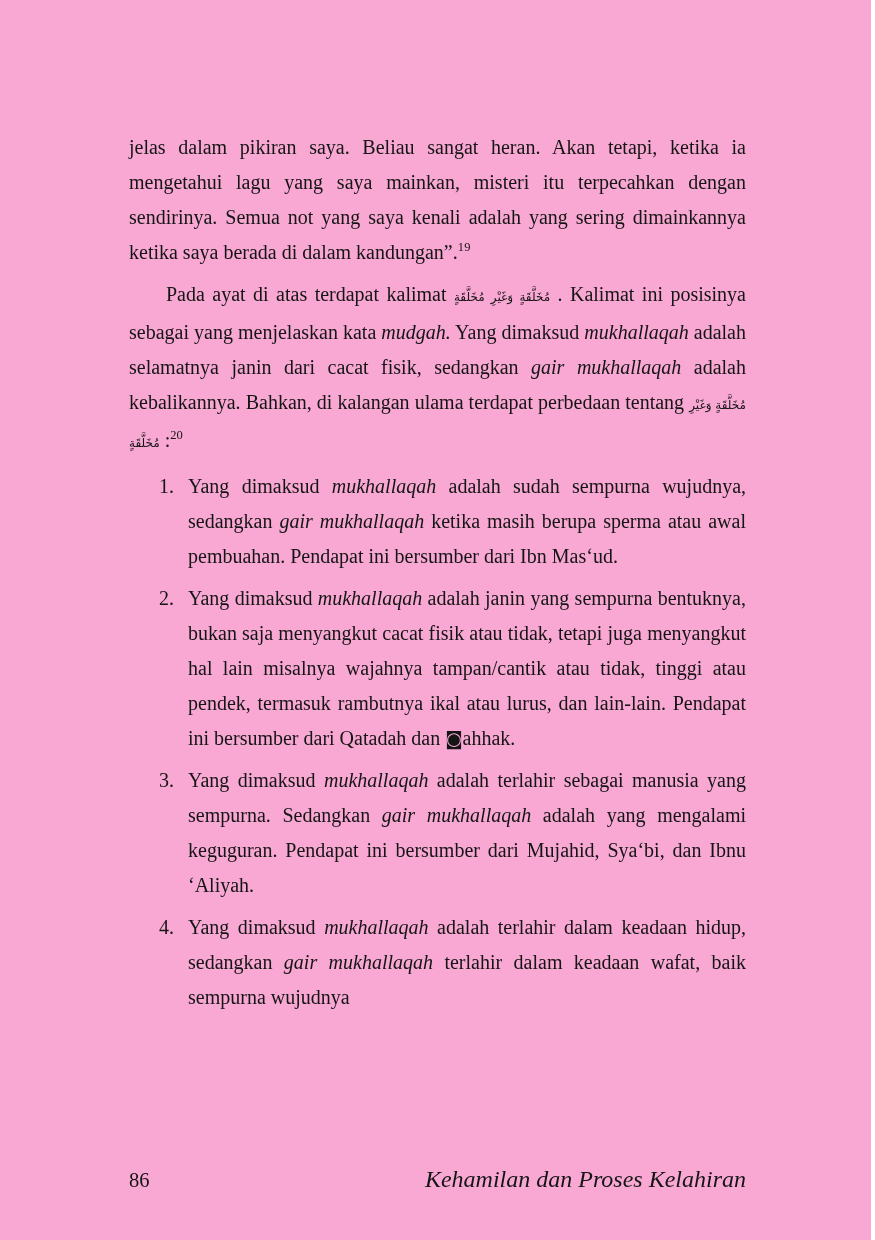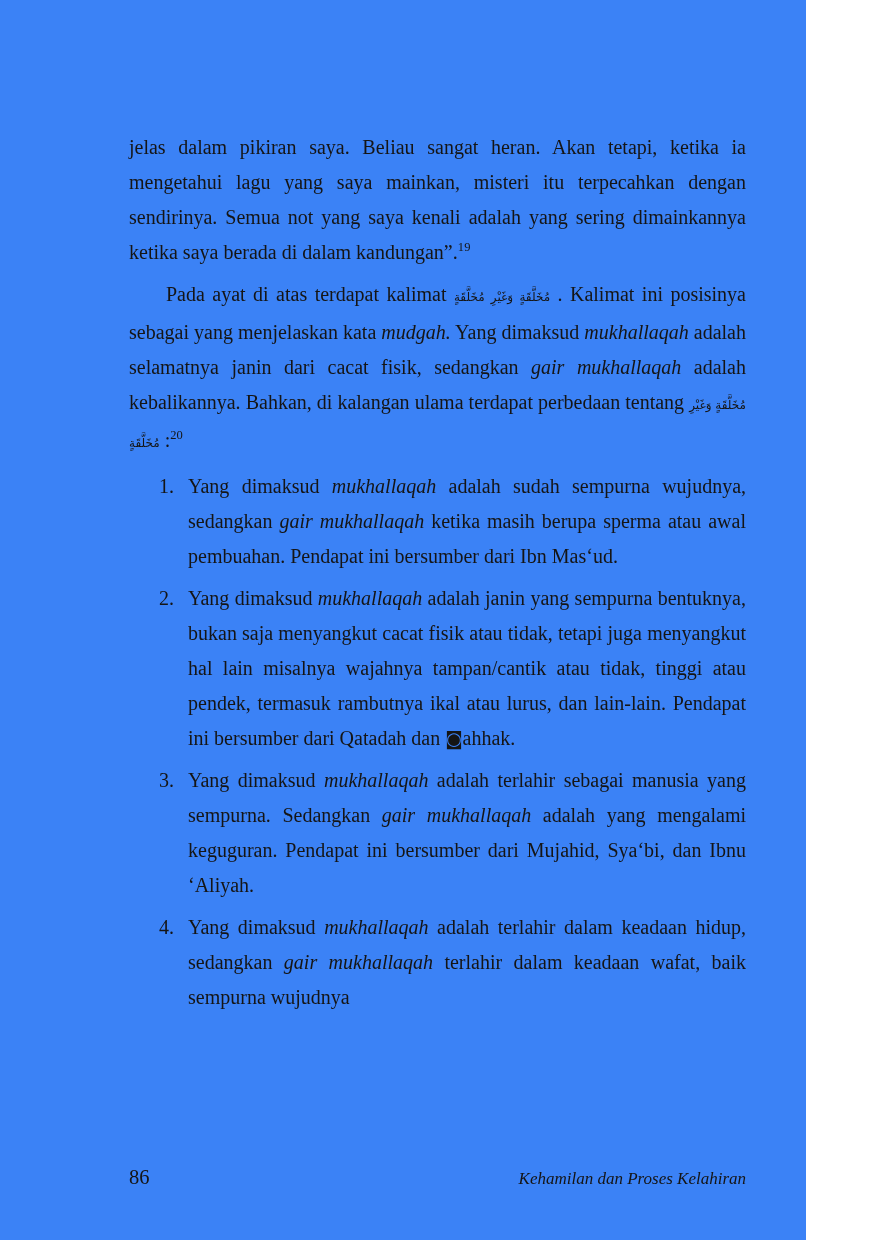--- a/index.html
+++ b/index.html
@@ -5,22 +5,22 @@
   html, body { margin: 0; padding: 0; }
   body {
     width: 875px; height: 1240px;
     background: #ffffff;
     font-family: "Liberation Serif", "DejaVu Serif", serif;
     color: #151515;
     overflow: hidden;
   }
   .page {
     position: relative;
-    width: 806px; height: 1240px;
-    background: #3b82f6;
+    width: 871px; height: 1240px;
+    background: #f9a8d4;
   }
   .text-block {
     position: absolute;
     left: 129px; top: 130px; width: 617px;
     font-size: 20px;
     line-height: 35px;
   }
   .para {
     margin: 0 0 7px 0;
     text-align: justify;
@@ -55,21 +55,21 @@
   }
   .page-footer {
     position: absolute;
     left: 129px; top: 1166px; width: 617px;
     display: flex;
     justify-content: space-between;
     align-items: baseline;
     text-align: right;
   }
   .page-number { font-size: 20.5px; }
-  .running-title { font-style: italic; font-size: 17px; }
+  .running-title { font-style: italic; font-size: 24px; }
 </style>
 </head>
 <body>
 
 <div class="page">
   <main class="text-block">
 
     <p class="para"><span>jelas dalam pikiran saya. Beliau sangat heran. Akan tetapi, ketika ia mengetahui lagu yang saya mainkan, misteri itu terpecahkan dengan sendirinya. Semua not yang saya kenali adalah yang sering dimainkannya ketika saya berada di dalam kandungan”.</span><sup class="fn">19</sup></p>
 
     <p class="para indent"><span>Pada ayat di atas terdapat kalimat </span><span class="arabic">مُخَلَّقَةٍ وَغَيْرِ مُخَلَّقَةٍ</span><span> . Kalimat ini posisinya sebagai yang menjelaskan kata </span><span class="it">mudgah.</span><span> Yang dimaksud </span><span class="it">mukhallaqah</span><span> adalah selamatnya janin dari cacat fisik, sedangkan </span><span class="it">gair mukhallaqah</span><span> adalah kebalikannya. Bahkan, di kalangan ulama terdapat perbedaan tentang </span><span class="arabic">مُخَلَّقَةٍ وَغَيْرِ مُخَلَّقَةٍ</span><span> :</span><sup class="fn">20</sup></p>

